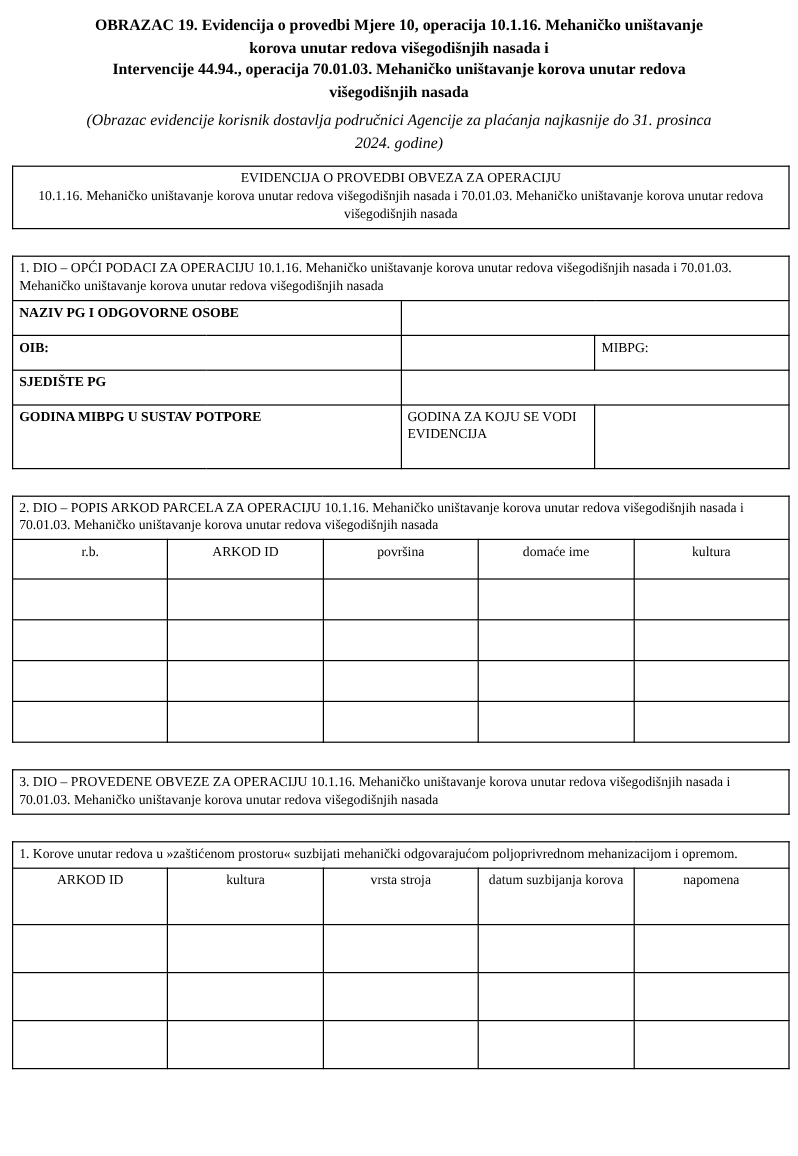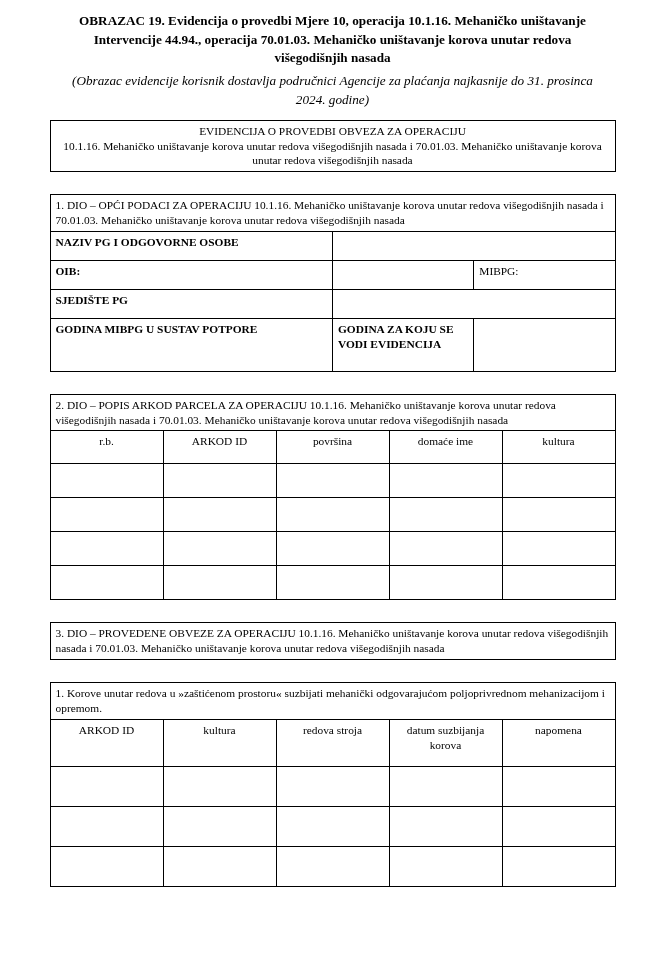--- a/index.html
+++ b/index.html
@@ -32,21 +32,21 @@
   .doc-subtitle {
     text-align: center;
     font-style: italic;
     font-size: 13.2px;
     line-height: 1.42;
     margin: 4px 6px 10px 6px;
   }
   
   table {
     border-collapse: collapse;
-    width: 566px;
+    width: 648px;
     margin: 0 auto;
     table-layout: fixed;
   }
   table.box td, table.box th {
     border: 1px solid #000000;
     vertical-align: top;
     padding: 3px 5px;
     font-size: 11.4px;
     line-height: 1.3;
   }
@@ -86,30 +86,30 @@
   .data-row td {
     height: 27px;
   }
   .data-row-2 td {
     height: 33px;
   }
   .gz-label {
     font-size: 11.4px;
     line-height: 1.3;
     vertical-align: middle;
-    font-weight: bold;
   }
 </style>
 </head>
 <body>
 
 <div class="page">
 
   <div class="doc-title">
     <div>OBRAZAC 19. Evidencija o provedbi Mjere 10, operacija 10.1.16. Mehaničko uništavanje</div>
+    <div>korova unutar redova višegodišnjih nasada i</div>
     <div>Intervencije 44.94., operacija 70.01.03. Mehaničko uništavanje korova unutar redova</div>
     <div>višegodišnjih nasada</div>
   </div>
 
   <div class="doc-subtitle">
     <div>(Obrazac evidencije korisnik dostavlja područnici Agencije za plaćanja najkasnije do 31. prosinca</div>
     <div>2024. godine)</div>
   </div>
 
   <table class="box">
@@ -209,21 +209,21 @@
   <div class="spacer-22"></div>
 
   <table class="box">
     <tbody>
         <tr class="section-head">
       <td colspan="5">1. Korove unutar redova u »zaštićenom prostoru« suzbijati mehanički odgovarajućom poljoprivrednom mehanizacijom i opremom.</td>
     </tr>
     <tr class="col-head">
       <td style="width:76px;height:40px">ARKOD ID</td>
       <td style="width:52px">kultura</td>
-      <td style="width:118px">redova stroja</td>
+      <td style="width:118px">vrsta stroja</td>
       <td style="width:110px">datum suzbijanja korova</td>
       <td>napomena</td>
     </tr>
     <tr class="data-row-2">
       <td></td>
       <td></td>
       <td></td>
       <td></td>
       <td></td>
     </tr>

